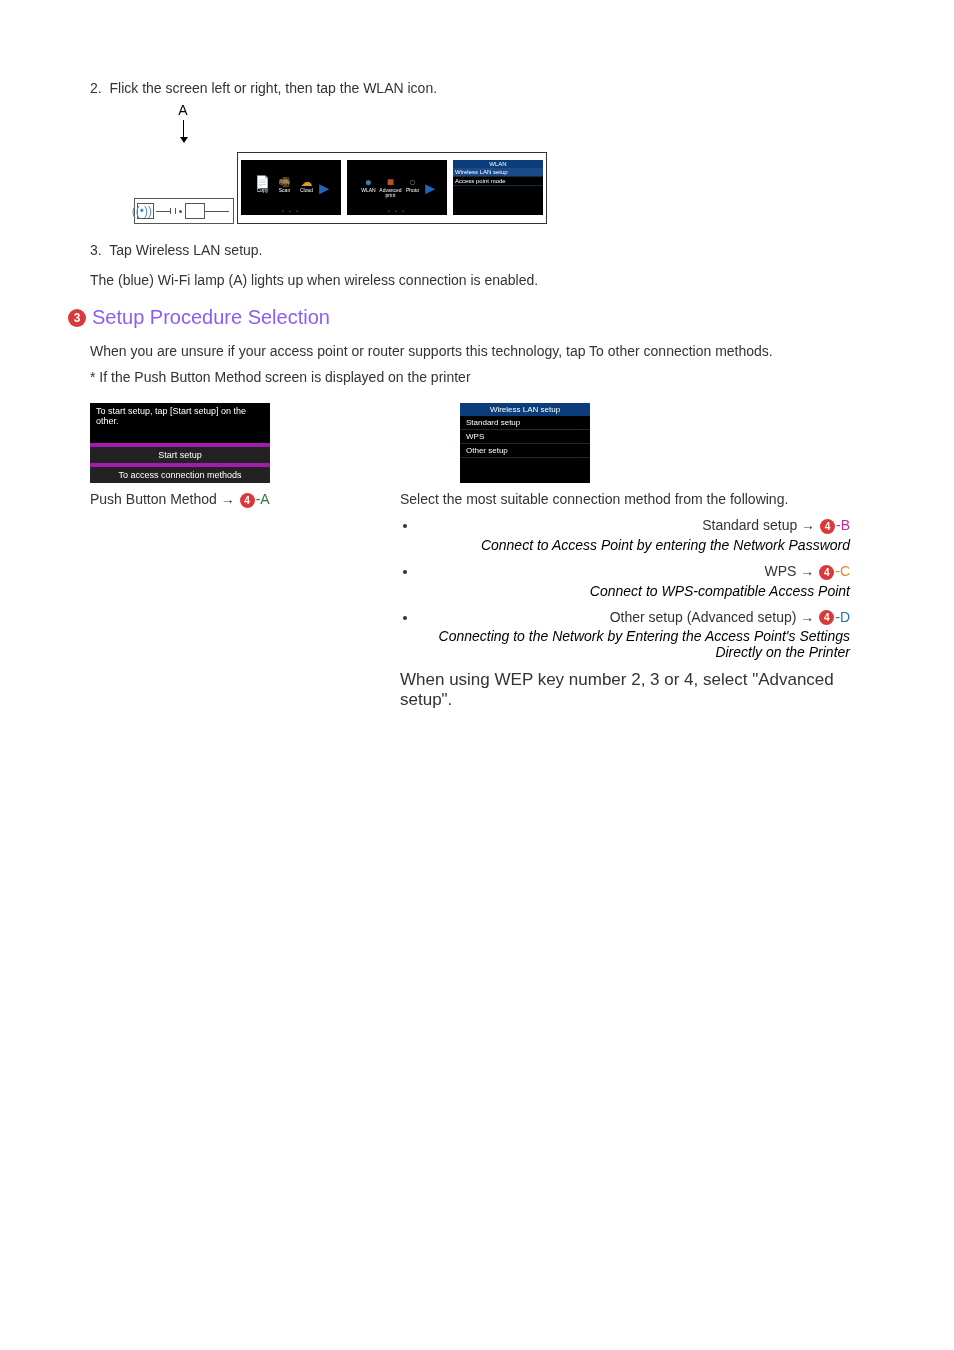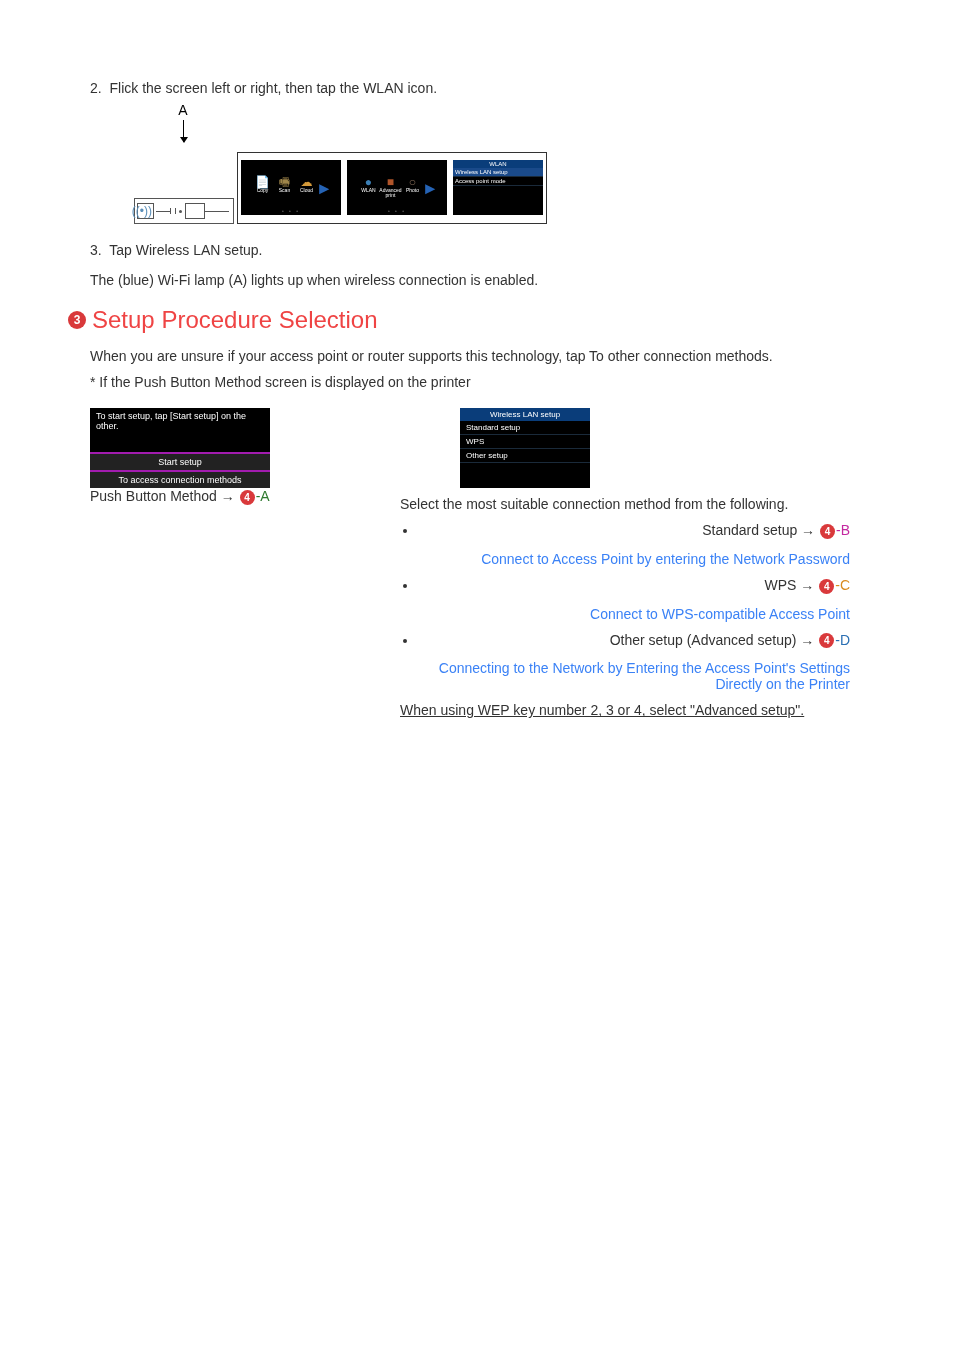--- a/index.html
+++ b/index.html
@@ -43,34 +43,34 @@
     color: #fff;
     display: inline-flex;
     align-items: center;
     justify-content: center;
     font-size: 12px;
     font-weight: bold;
     margin-right: 6px;
     flex-shrink: 0;
   }
   .section-title {
-    font-size: 24px;
-    color: #ef4444;
+    font-size: 20px;
+    color: #8b5cf6;
     font-weight: normal;
   }
   .two-col {
     display: flex;
     align-items: flex-start;
     gap: 90px;
     margin-top: 18px;
   }
   .left-col { width: 220px; }
   .right-col { width: 450px; }
   .push-label {
-    margin-top: 0;
+    margin-top: 8px;
     font-size: 14px;
   }
   .small-badge {
     display: inline-flex;
     width: 15px;
     height: 15px;
     border-radius: 50%;
     background: #d9393b;
     color: #fff;
     align-items: center;
@@ -88,22 +88,23 @@
     list-style: disc;
     padding-left: 18px;
     margin: 8px 0;
     text-align: right;
   }
   ul.options li {
     margin-bottom: 10px;
   }
   .opt-desc {
     display: block;
-    color: #3b82f6;
-    margin-top: 12px;
+    color: #000000;
+    margin-top: 3px;
+    font-style: italic;
   }
   
   .device-figure {
     display: flex;
     align-items: flex-end;
   }
   .wifi-label-col {
     display: flex;
     flex-direction: column;
     align-items: center;
@@ -263,21 +264,21 @@
     color: #fff;
     font-size: 9px;
     display: flex;
     flex-direction: column;
   }
   .mini-screen .mtxt {
     padding: 3px 6px;
   }
   .mini-screen .mbtn {
     background: #222;
-    border-top: 2px solid #a21caf;
+    border-top: 4px solid #a21caf;
     text-align: center;
     padding: 3px 0;
     font-size: 9px;
   }
   .mini-screen .mitem {
     border-bottom: 1px solid #1a2a3a;
     padding: 2px 6px;
     font-size: 8px;
   }
   .mini-screen .mhead {
@@ -408,17 +409,17 @@
         <li>
           <span>WPS → </span><span class="small-badge">4</span><span class="link-c">-C</span>
           <span class="opt-desc">Connect to WPS-compatible Access Point</span>
         </li>
         <li>
           <span>Other setup (Advanced setup) → </span><span class="small-badge">4</span><span class="link-d">-D</span>
           <span class="opt-desc">Connecting to the Network by Entering the Access Point's Settings Directly on the Printer</span>
         </li>
       </ul>
 
-      <div class="para" style="font-size:14px;text-decoration:underline;">When using WEP key number 2, 3 or 4, select "Advanced setup".</div>
+      <div class="para" style="font-size:17px;">When using WEP key number 2, 3 or 4, select "Advanced setup".</div>
     </div>
   </div>
 
 </div>
 
 </body></html>

